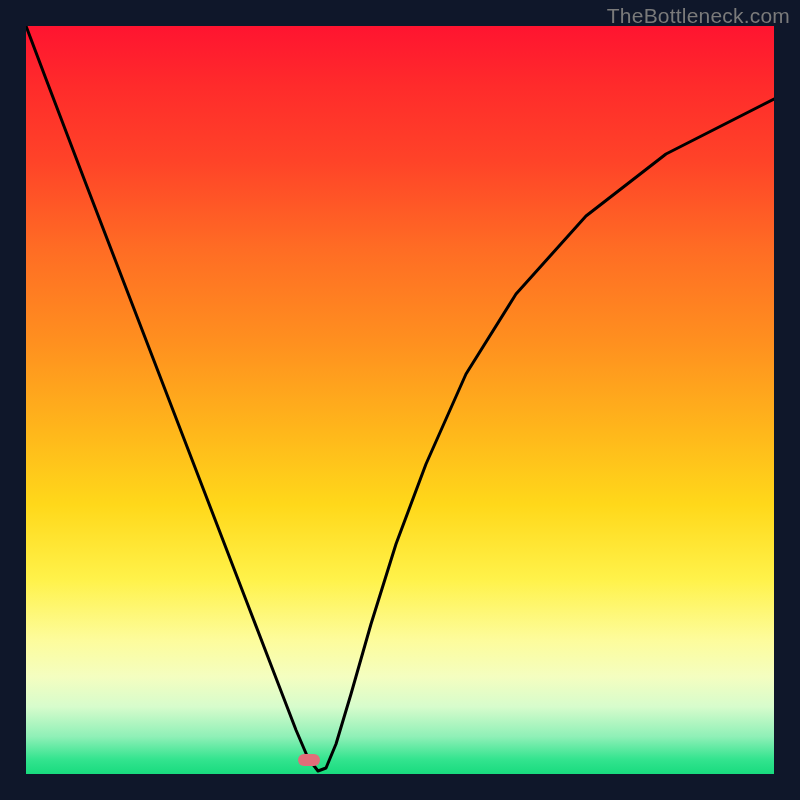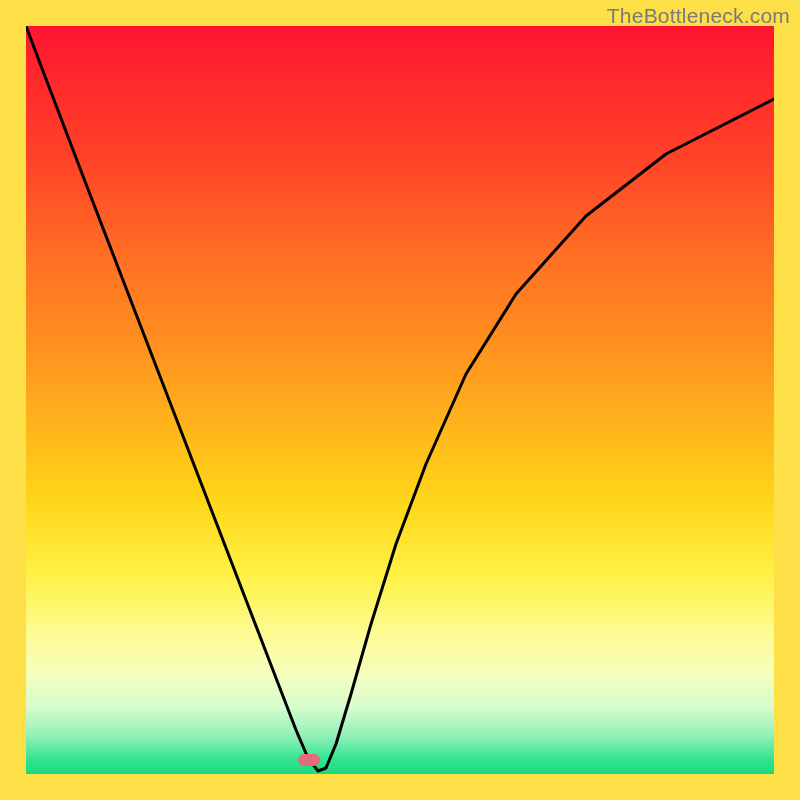--- a/index.html
+++ b/index.html
@@ -8,21 +8,21 @@
     width: 800px;
     height: 800px;
     background: #000;
     overflow: hidden;
     font-family: Arial, Helvetica, sans-serif;
   }
   .frame {
     position: relative;
     width: 800px;
     height: 800px;
-    background: #fde047;
+    background: #0f172a;
   }
   .plot {
     position: absolute;
     left: 26px;
     top: 26px;
     width: 748px;
     height: 748px;
     background: linear-gradient(
       to bottom,
       #ff1430 0%,

